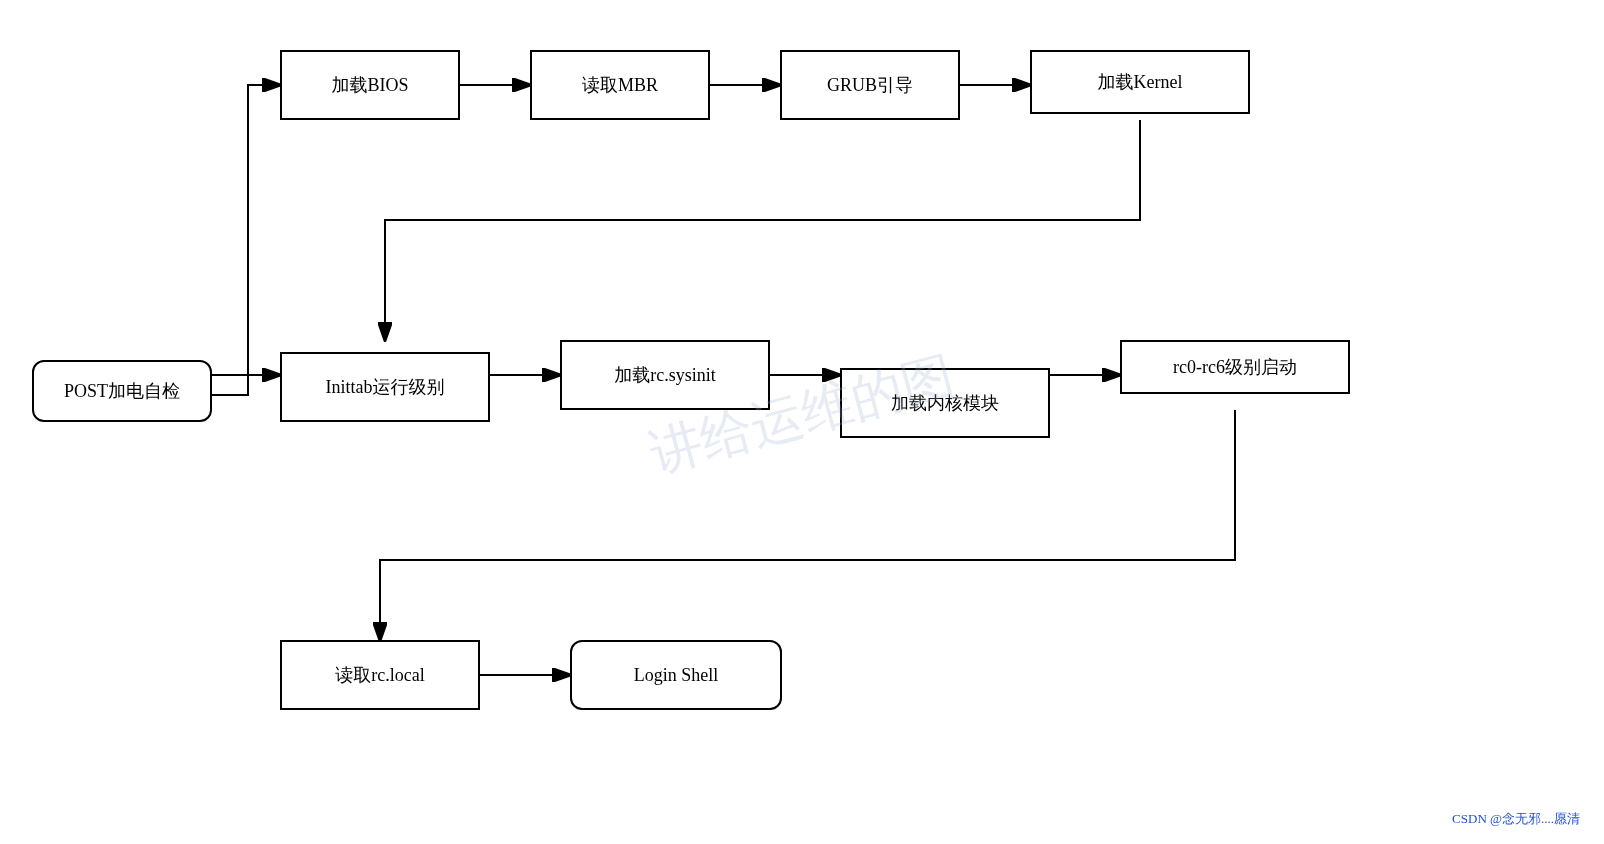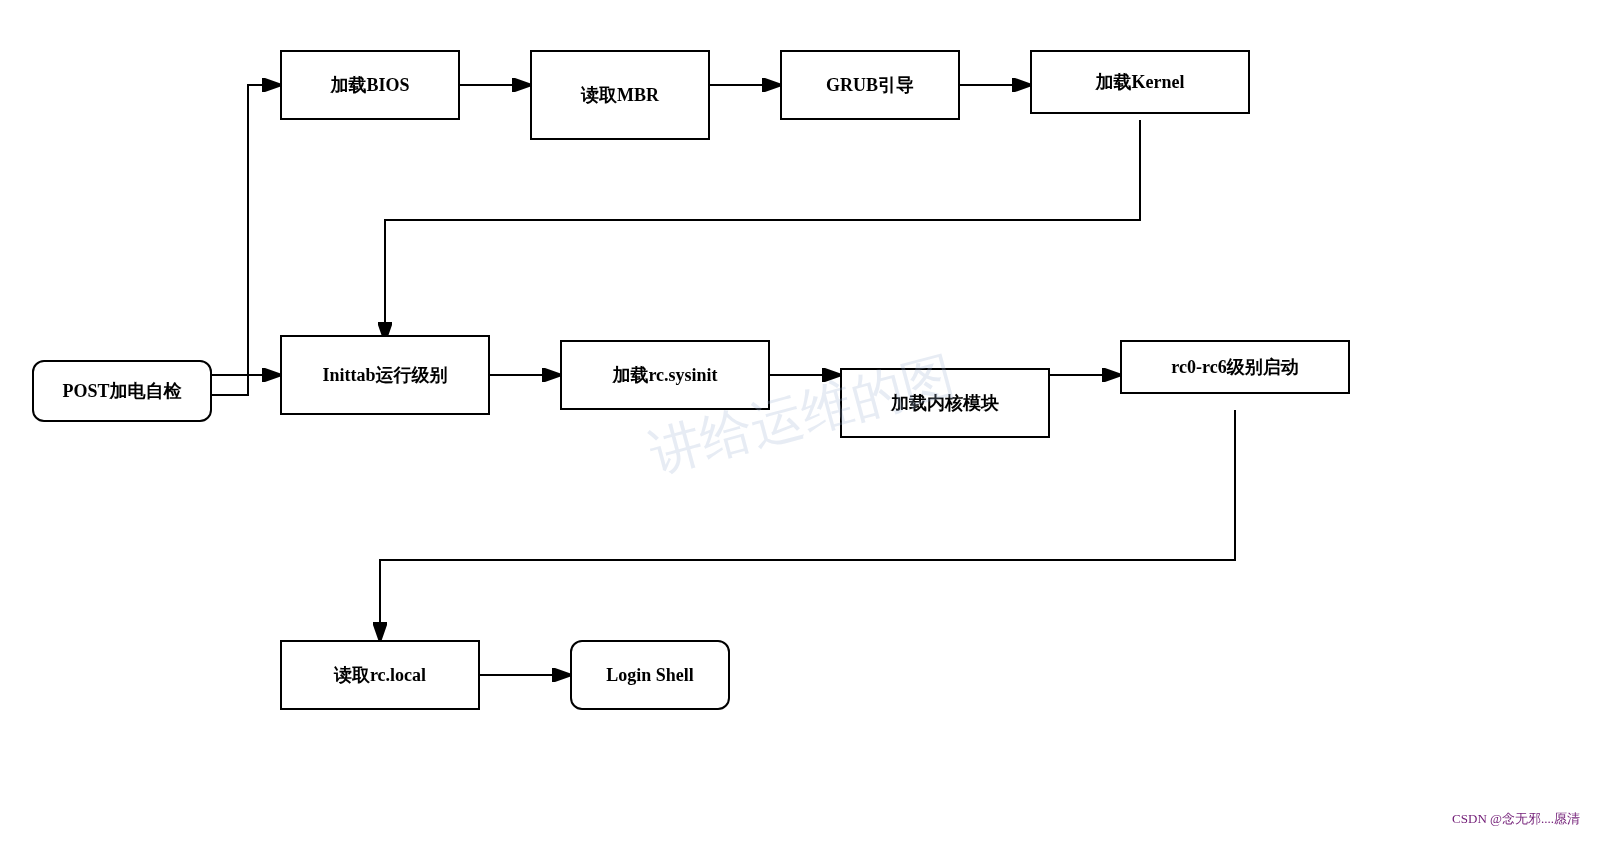--- a/index.html
+++ b/index.html
@@ -18,21 +18,20 @@
     }
     .box {
       position: absolute;
       border: 2px solid #000;
       display: flex;
       align-items: center;
       justify-content: center;
       font-size: 18px;
       background: #fff;
       text-align: center;
-      font-weight: bold;
     }
     .box.rounded {
       border-radius: 12px;
     }
     .watermark {
       position: absolute;
       top: 50%;
       left: 50%;
       transform: translate(-50%, -60%) rotate(-15deg);
       font-size: 52px;
@@ -40,21 +39,21 @@
       font-family: "SimSun", serif;
       pointer-events: none;
       white-space: nowrap;
       z-index: 10;
     }
     .credit {
       position: absolute;
       bottom: 16px;
       right: 24px;
       font-size: 13px;
-      color: #701a75;
+      color: #1d4ed8;
     }
     svg.arrows {
       position: absolute;
       top: 0;
       left: 0;
       width: 1604px;
       height: 844px;
       pointer-events: none;
     }
     svg.arrows line, svg.arrows polyline, svg.arrows path {
@@ -99,26 +98,26 @@
 
     <polyline points="1235,410 1235,560 380,560 380,640" fill="none" stroke="#000" stroke-width="2" marker-end="url(#arrowhead)"></polyline>
 
     <line x1="480" y1="675" x2="570" y2="675" stroke="#000" stroke-width="2" marker-end="url(#arrowhead)"></line>
 
   </svg>
 
   <div id="boxes-container">
       <div class="box rounded" style="left: 32px; top: 360px; width: 180px; height: 62px;">POST加电自检</div>
       <div class="box" style="left: 280px; top: 50px; width: 180px; height: 70px;">加载BIOS</div>
-      <div class="box" style="left: 530px; top: 50px; width: 180px; height: 90px;">读取MBR</div>
+      <div class="box" style="left: 530px; top: 50px; width: 180px; height: 70px;">读取MBR</div>
       <div class="box" style="left: 780px; top: 50px; width: 180px; height: 70px; text-align: center;">GRUB引导</div>
       <div class="box" style="left: 1030px; top: 50px; width: 220px; height: 64px;">加载Kernel</div>
-      <div class="box" style="left: 280px; top: 335px; width: 210px; height: 80px;">Inittab运行级别</div>
+      <div class="box" style="left: 280px; top: 352px; width: 210px; height: 70px;">Inittab运行级别</div>
       <div class="box" style="left: 560px; top: 340px; width: 210px; height: 70px;">加载rc.sysinit</div>
       <div class="box" style="left: 840px; top: 340px; width: 210px; height: 70px; margin-top: 28px;">加载内核模块</div>
       <div class="box" style="left: 1120px; top: 340px; width: 230px; height: 54px;">rc0-rc6级别启动</div>
       <div class="box" style="left: 280px; top: 640px; width: 200px; height: 70px;">读取rc.local</div>
-      <div class="box rounded" style="left: 570px; top: 640px; width: 160px; height: 70px;">Login Shell</div>
+      <div class="box rounded" style="left: 570px; top: 640px; width: 212px; height: 70px;">Login Shell</div>
     </div>
 
   <div class="watermark">讲给运维的图</div>
   <div class="credit">CSDN @念无邪....愿清</div>
 </div>
 
 </body></html>

